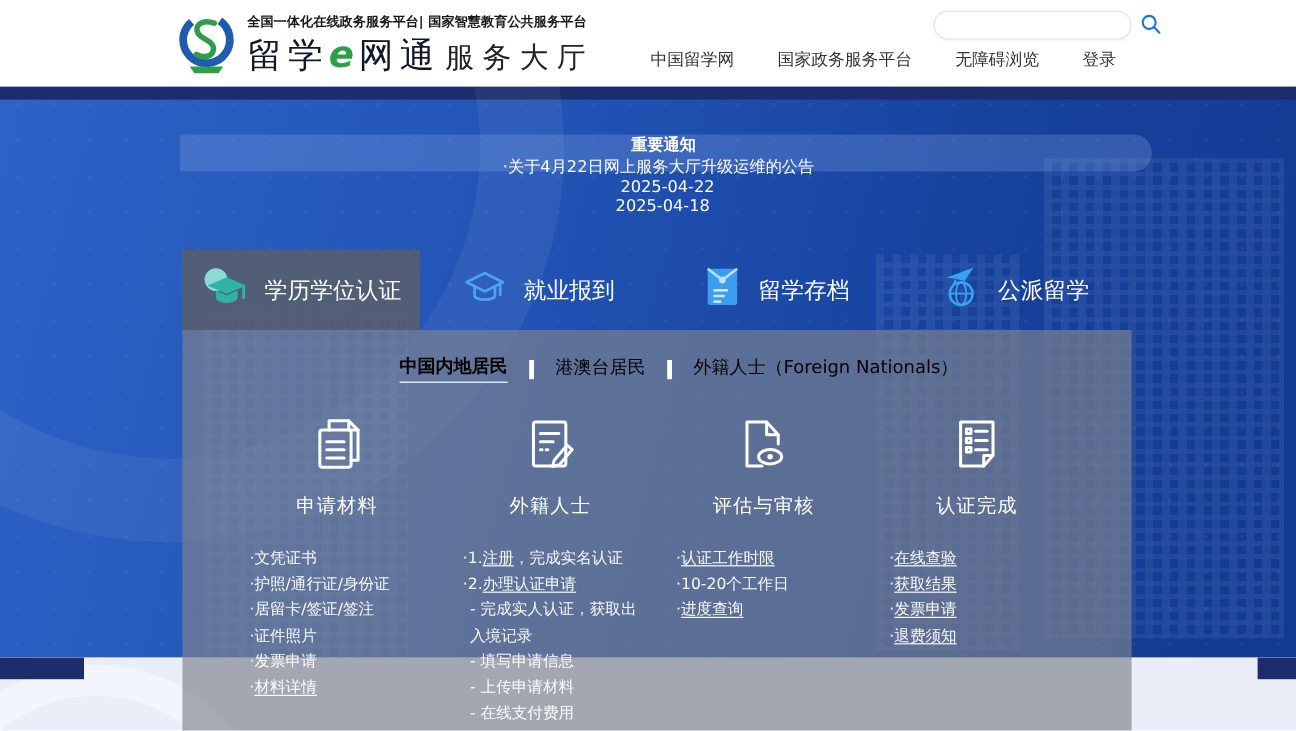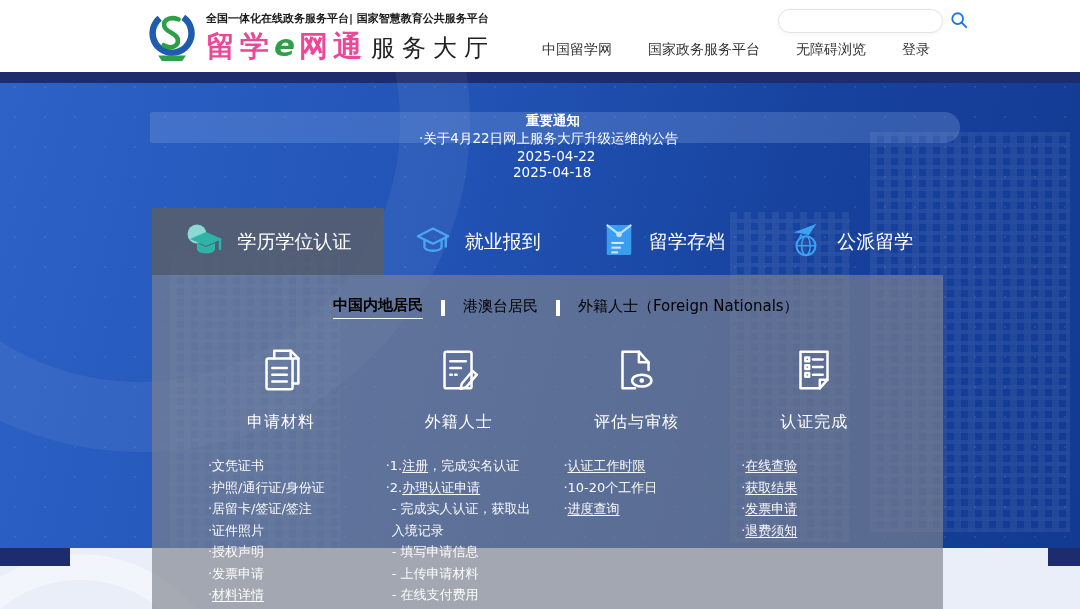--- a/index.html
+++ b/index.html
@@ -5,21 +5,21 @@
   * { margin:0; padding:0; box-sizing:border-box; }
   html,body { font-family:"DejaVu Sans","Liberation Sans",sans-serif; }
   #page { position:relative; width:1080px; height:609px; overflow:hidden; background:#fff; }
 
   
   .header { position:absolute; top:0; left:0; width:1080px; height:72px; background:#fff; z-index:5; }
   .logo { position:absolute; left:148px; top:8px; display:flex; align-items:flex-start; }
   .logo-text { margin-left:8px; }
   .platform-line { font-size:11px; font-weight:bold; color:#1a1a1a; letter-spacing:0; padding-top:3px; white-space:nowrap; }
   .brand-line { display:flex; align-items:baseline; margin-top:1px; white-space:nowrap; }
-  .brand-part { font-size:29px; font-weight:700; color:#ec4899; letter-spacing:5px; }
+  .brand-part { font-size:29px; font-weight:400; color:#0f172a; letter-spacing:5px; }
   .brand-e { font-size:31px; font-weight:800; font-style:italic; color:#2f9e49; margin:0 4px 0 0; }
   .brand-suffix { font-size:24px; font-weight:400; color:#222; letter-spacing:7px; margin-left:4px; }
 
   .search-pill { position:absolute; left:778px; top:9px; width:165px; height:24px; border:1px solid #e4e4e4; border-radius:13px; background:#fff; box-shadow:0 1px 4px rgba(0,0,0,.05); display:flex; align-items:center; }
   .search-pill input { flex:1; border:none; outline:none; background:transparent; height:100%; padding:0 4px 0 12px; font-size:12px; }
   .search-btn { width:26px; height:22px; border:none; background:transparent; cursor:pointer; display:flex; align-items:center; justify-content:center; }
 
   .top-nav { position:absolute; right:150px; top:41px; display:flex; gap:36px; font-size:14px; color:#333; white-space:nowrap; }
   .top-nav .nav-item { cursor:pointer; }
 
@@ -46,21 +46,21 @@
   .notice-label { flex:none; width:72px; margin-left:14px; font-weight:bold; }
   .notice-t1 { flex:none; width:286px; overflow:hidden; margin-left:14px; cursor:pointer; }
   .notice-d1 { flex:none; width:76px; }
   .notice-t2 { flex:1; overflow:hidden; cursor:pointer; }
   .notice-d2 { flex:none; width:72px; margin-right:12px; }
 
   
   .panel { position:absolute; left:152px; top:208px; width:791px; height:401px; z-index:3; }
   .service-tabs { display:flex; height:67px; }
   .stab { display:flex; align-items:center; justify-content:center; gap:13px; color:#fff; font-size:19px; cursor:pointer; white-space:nowrap; }
-  .stab.active { flex:none; width:232px; background:rgba(88,94,108,.88); }
+  .stab.active { flex:none; width:198px; background:rgba(88,94,108,.88); }
   .stab.rest { flex:1; }
   .panel-body { height:334px; background:rgba(126,131,141,.66); overflow:hidden; }
 
   .resident-tabs { display:flex; align-items:center; gap:18px; padding:21px 0 0 181px; font-size:15px; color:#000000; white-space:nowrap; }
   .rtab { cursor:pointer; padding-bottom:3px; }
   .rtab.active { border-bottom:1px solid #fff; font-weight:bold; }
   .rsep { width:4px; height:16px; background:#fff; }
 
   .steps { display:flex; margin:24px 40px 0 40px;justify-content:center; }
   .step { flex:1; display:flex; flex-direction:column; align-items:center; }
@@ -259,21 +259,20 @@
         </div>
       </div>
 
       <div class="lists">
         <div class="lcol">
             <ul>
               <li class=""><span>·文凭证书</span></li>
               <li class=""><span>·护照/通行证/身份证</span></li>
               <li class=""><span>·居留卡/签证/签注</span></li>
               <li class=""><span>·证件照片</span></li>
-              <li class=""><span>·授权声明</span></li>
               <li class=""><span>·发票申请</span></li>
               <li class=""><span>·</span><span class="lnk">材料详情</span></li>
             </ul>
           </div>
         <div class="lcol">
             <ul>
               <li class=""><span>·1.</span><span class="lnk">注册</span><span>，完成实名认证</span></li>
               <li class=""><span>·2.</span><span class="lnk">办理认证申请</span></li>
               <li class="sub"><span>- 完成实人认证，获取出</span></li>
               <li class="sub"><span>入境记录</span></li>

